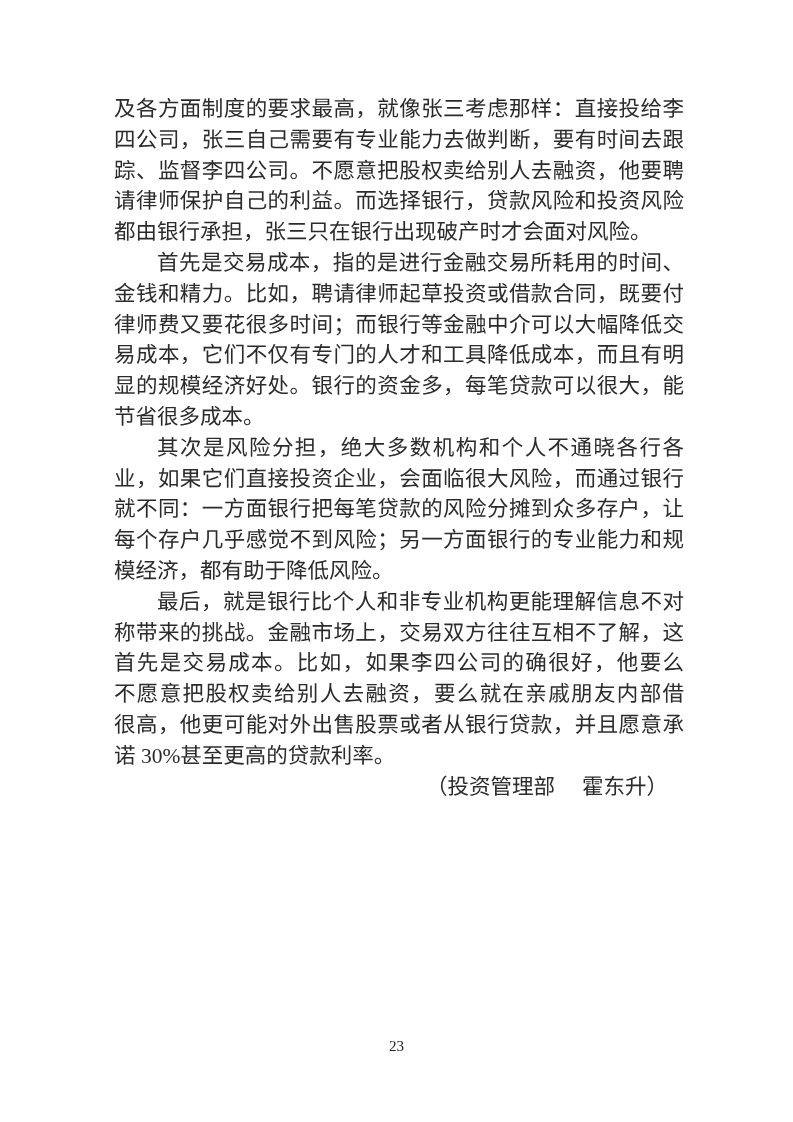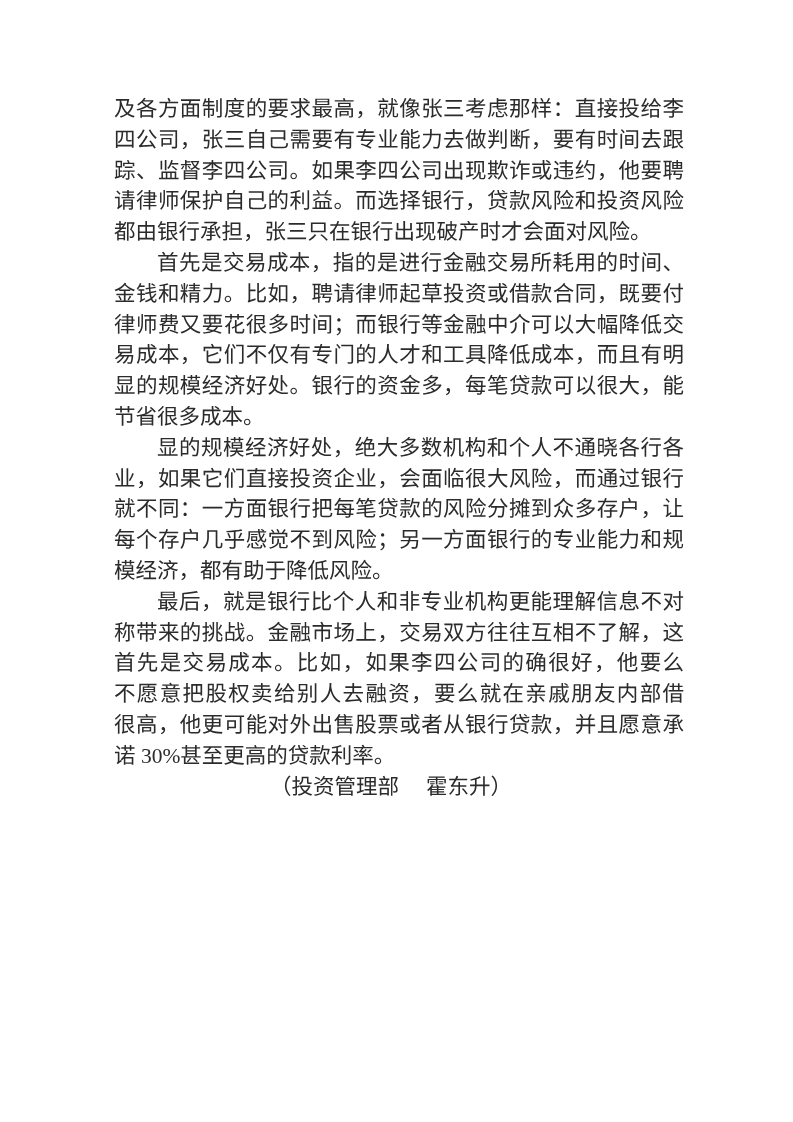--- a/index.html
+++ b/index.html
@@ -38,21 +38,21 @@
   .line.fill {
     white-space: normal;
     text-align: justify;
     text-align-last: justify;
   }
   
   .line.indent {
     text-indent: 43px;
   }
   .attribution {
-    text-align: center;
+    text-align: right;
     padding-right: 16px;
     height: 30.8px;
   }
   .page-number {
     position: absolute;
     top: 1038px;
     left: 0;
     width: 100%;
     text-align: center;
     font-size: 15px;
@@ -62,43 +62,44 @@
 </style>
 </head>
 <body>
 
 <div class="page">
   <div class="text-block">
     <div id="paragraphs">
         <div class="para">
           <div class="line fill">及各方面制度的要求最高，就像张三考虑那样：直接投给李</div>
           <div class="line fill">四公司，张三自己需要有专业能力去做判断，要有时间去跟</div>
-          <div class="line fill">踪、监督李四公司。如果李四公司出现欺诈或违约，他要聘</div>
+          <div class="line fill">踪、监督李四公司。不愿意把股权卖给别人去融资，他要聘</div>
           <div class="line fill">请律师保护自己的利益。而选择银行，贷款风险和投资风险</div>
           <div class="line">都由银行承担，张三只在银行出现破产时才会面对风险。</div>
         </div>
         <div class="para">
           <div class="line fill indent">首先是交易成本，指的是进行金融交易所耗用的时间、</div>
           <div class="line fill">金钱和精力。比如，聘请律师起草投资或借款合同，既要付</div>
           <div class="line fill">律师费又要花很多时间；而银行等金融中介可以大幅降低交</div>
           <div class="line fill">易成本，它们不仅有专门的人才和工具降低成本，而且有明</div>
           <div class="line fill">显的规模经济好处。银行的资金多，每笔贷款可以很大，能</div>
           <div class="line">节省很多成本。</div>
         </div>
         <div class="para">
-          <div class="line fill indent">显的规模经济好处，绝大多数机构和个人不通晓各行各</div>
+          <div class="line fill indent">其次是风险分担，绝大多数机构和个人不通晓各行各</div>
           <div class="line fill">业，如果它们直接投资企业，会面临很大风险，而通过银行</div>
           <div class="line fill">就不同：一方面银行把每笔贷款的风险分摊到众多存户，让</div>
           <div class="line fill">每个存户几乎感觉不到风险；另一方面银行的专业能力和规</div>
           <div class="line">模经济，都有助于降低风险。</div>
         </div>
         <div class="para">
           <div class="line fill indent">最后，就是银行比个人和非专业机构更能理解信息不对</div>
           <div class="line fill">称带来的挑战。金融市场上，交易双方往往互相不了解，这</div>
           <div class="line fill">首先是交易成本。比如，如果李四公司的确很好，他要么</div>
           <div class="line fill">不愿意把股权卖给别人去融资，要么就在亲戚朋友内部借</div>
           <div class="line fill">很高，他更可能对外出售股票或者从银行贷款，并且愿意承</div>
           <div class="line">诺 30%甚至更高的贷款利率。</div>
         </div>
       </div>
     <div class="attribution">（投资管理部　 霍东升）</div>
   </div>
+  <div class="page-number">23</div>
 </div>
 
 </body></html>

